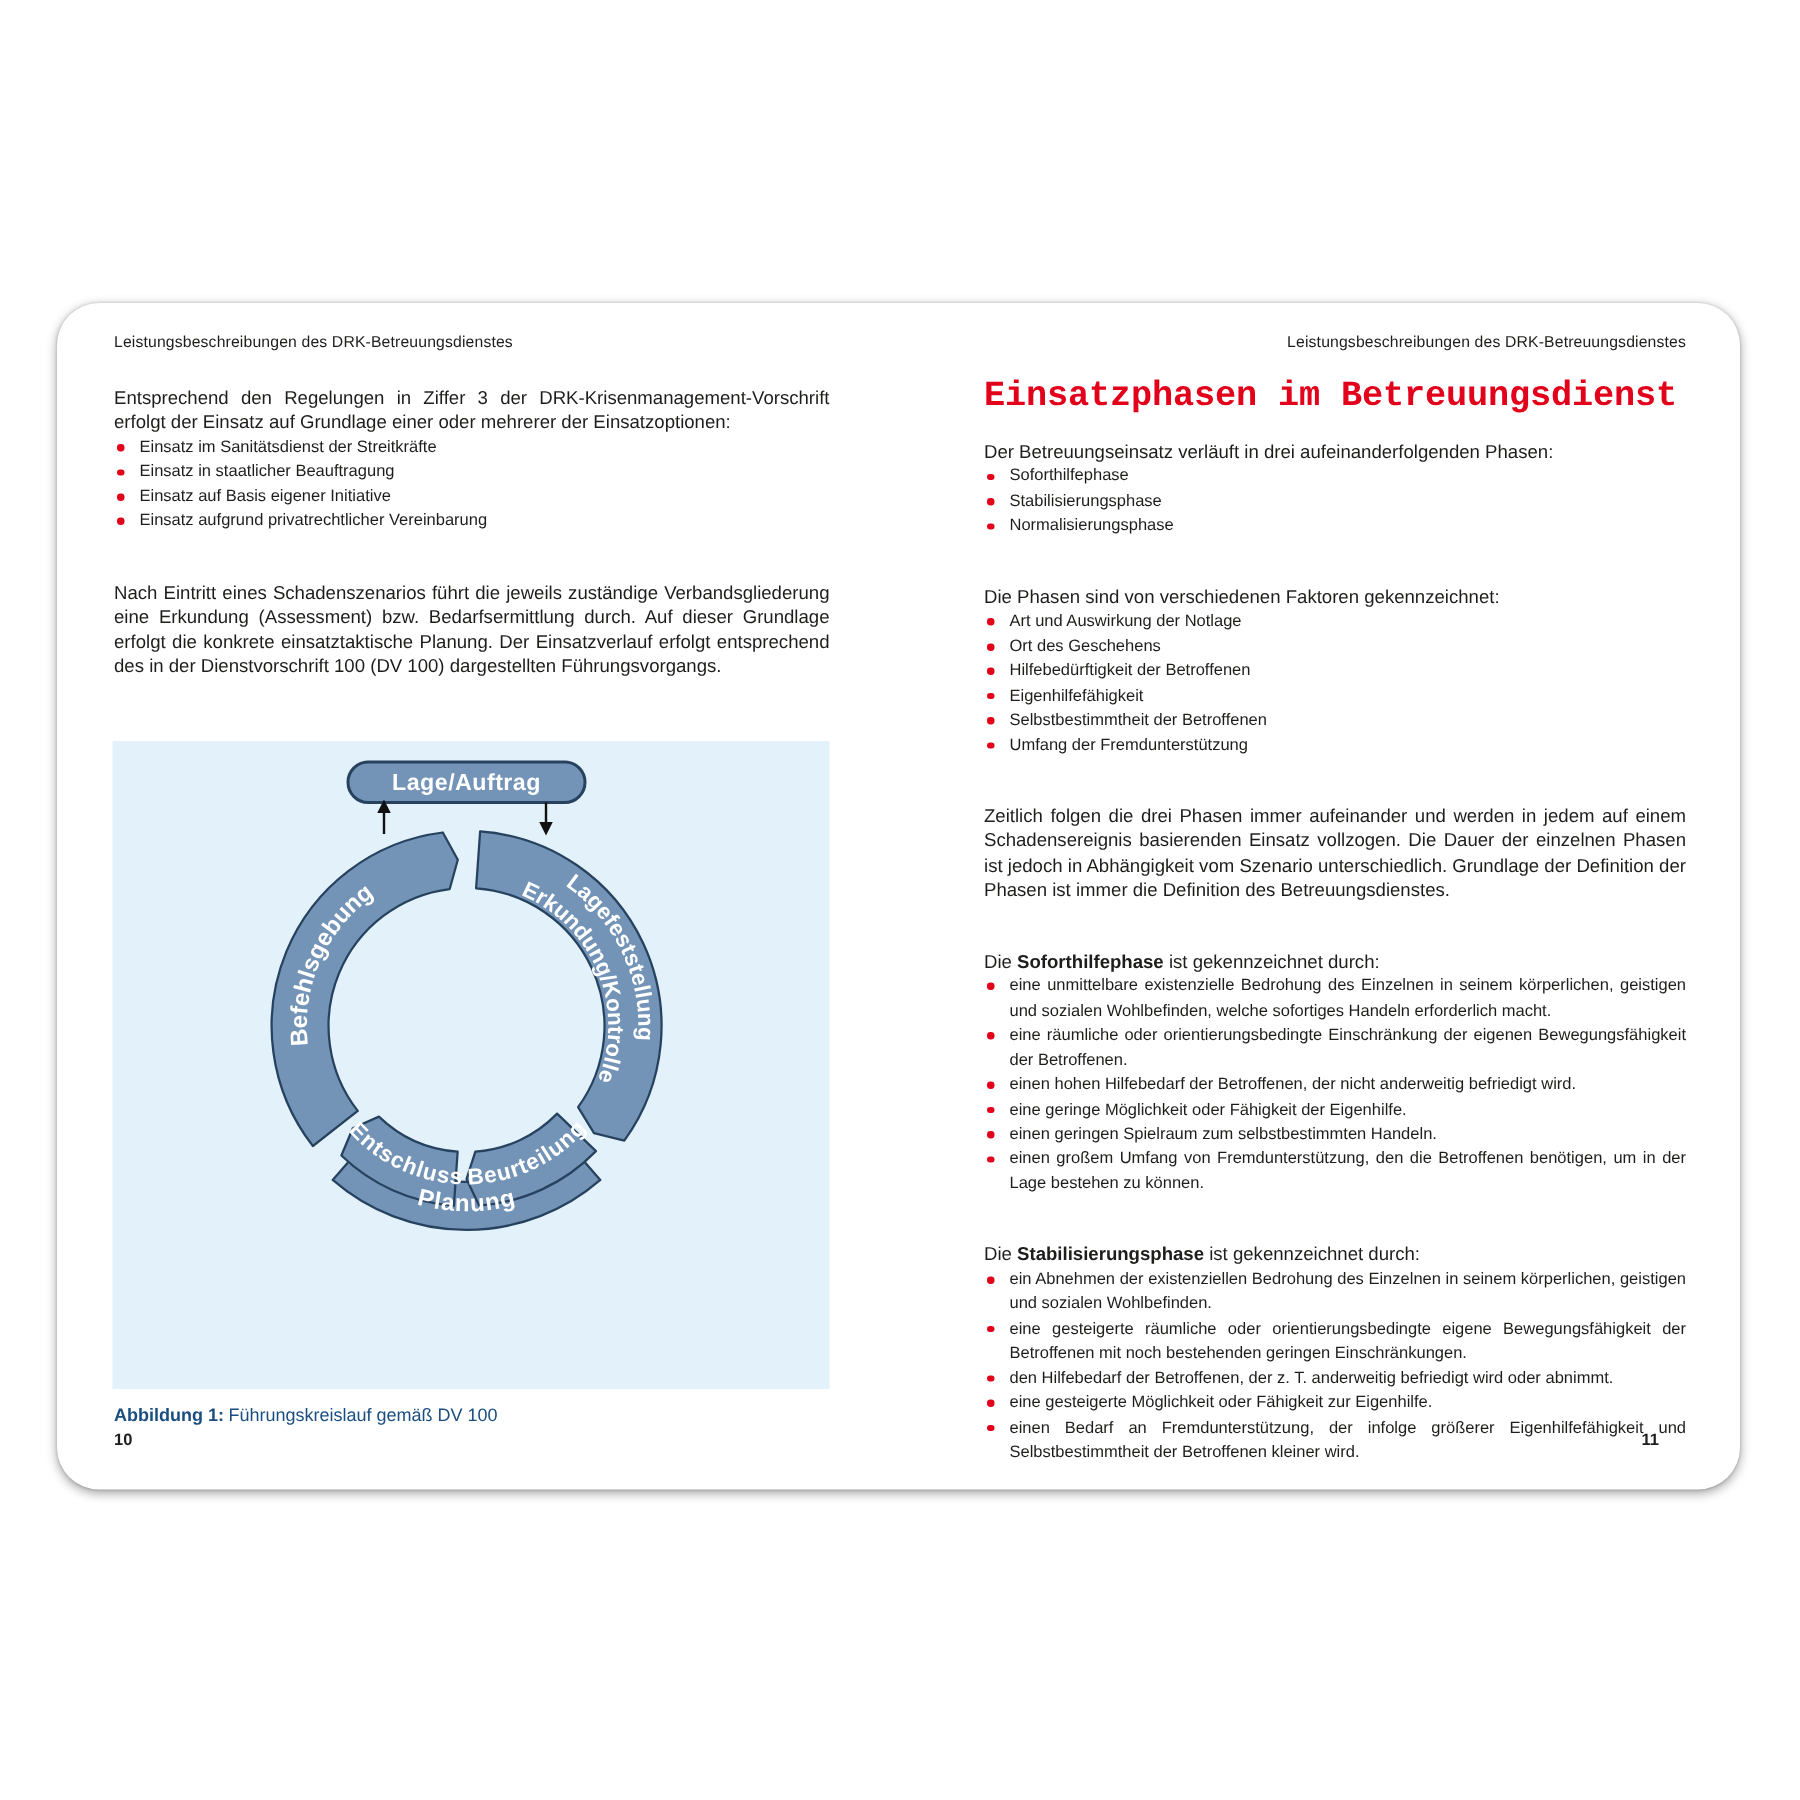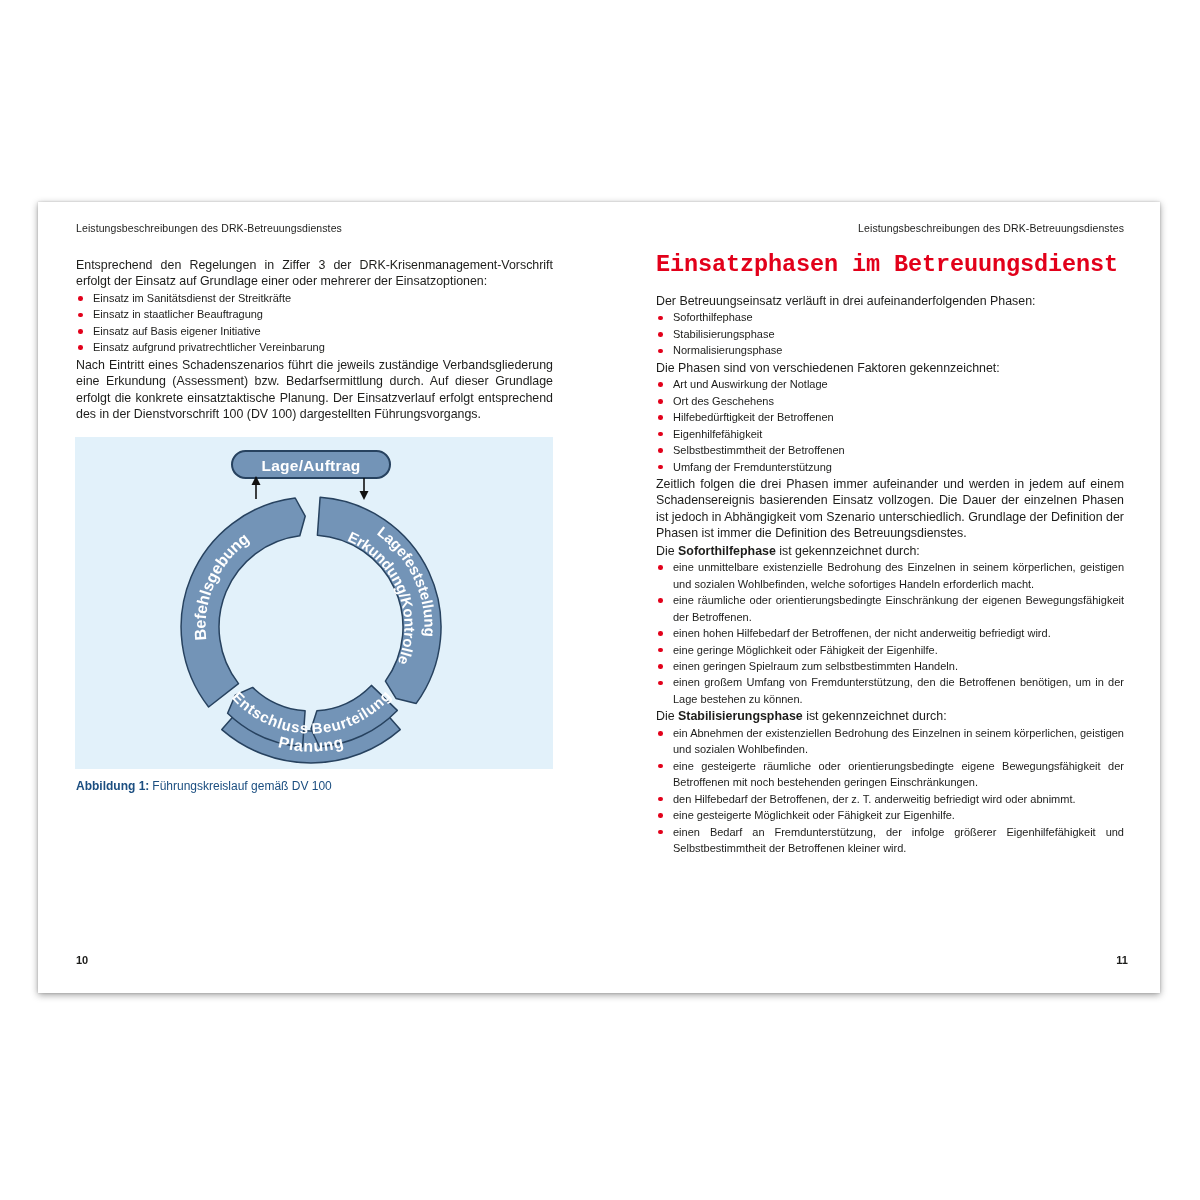--- a/index.html
+++ b/index.html
@@ -9,61 +9,62 @@
     font-family:"Liberation Sans","DejaVu Sans",sans-serif;
     color:#1d1d1b;
     position:relative;
   }
   .spread{
     position:absolute;left:38px;top:202px;
     width:1122px;height:791px;
     background:#ffffff;
     box-shadow:0 2px 7px rgba(0,0,0,.38), 0 0 2px rgba(0,0,0,.18);
     display:flex;
+    border-radius:28px;
   }
   .page{position:relative;width:561px;height:100%;box-sizing:border-box;}
   .page.left{padding:20px 46px 0 38px;}
   .page.right{padding:20px 36px 0 57px;}
   .running-header{font-size:10.5px;line-height:13px;color:#1d1d1b;letter-spacing:.1px;}
   .page.right .running-header{text-align:right;}
   .body{font-size:12.4px;line-height:16.45px;margin:0;text-align:justify;}
-  .gap{margin-top:1px;}
+  .gap{margin-top:31px;}
   .first-block{margin-top:22px;}
   ul.bullets{list-style:none;margin:0;padding:0;}
   ul.bullets li{
     position:relative;padding-left:17px;margin:0;
     font-size:11px;line-height:16.45px;text-align:justify;
   }
   ul.bullets li .dot{
     position:absolute;left:2px;top:6.2px;width:4.6px;height:4.6px;
     border-radius:50%;background:#e2001a;
   }
   .phase-lead b{font-weight:700;}
   .title{
     font-family:Liberation Mono, monospace;
     font-weight:700;color:#e2001a;
     font-size:23.5px;line-height:30px;letter-spacing:-.1px;
     margin:15px 0 0 0;text-align:left;
   }
   .title + .body{margin-top:13px;}
   figure.diagram{
-    margin:14px 0 0 -1px;padding:0;
-    width:478px;height:332px;background:#e2f1fa;
+    margin:41px 0 0 -1px;padding:0;
+    width:478px;height:432px;background:#e2f1fa;
   }
   figure.diagram svg{display:block;}
   .caption{
     margin-top:10px;font-size:12px;line-height:14px;color:#1b4e80;
   }
   .caption b{font-weight:700;}
   .caption span{margin-left:3px;}
   .pagenum{
     position:absolute;bottom:27px;font-size:11px;font-weight:700;color:#1d1d1b;
   }
   .pn-left{left:38px;}
-  .pn-right{right:32px;text-align:center;}
+  .pn-right{right:54px;text-align:center;}
   .ring-label{
     font-family:"Liberation Sans","DejaVu Sans",sans-serif;
     font-weight:700;fill:#ffffff;letter-spacing:.3px;
   }
 </style>
 </head>
 <body>
 
 <div class="spread">
 

